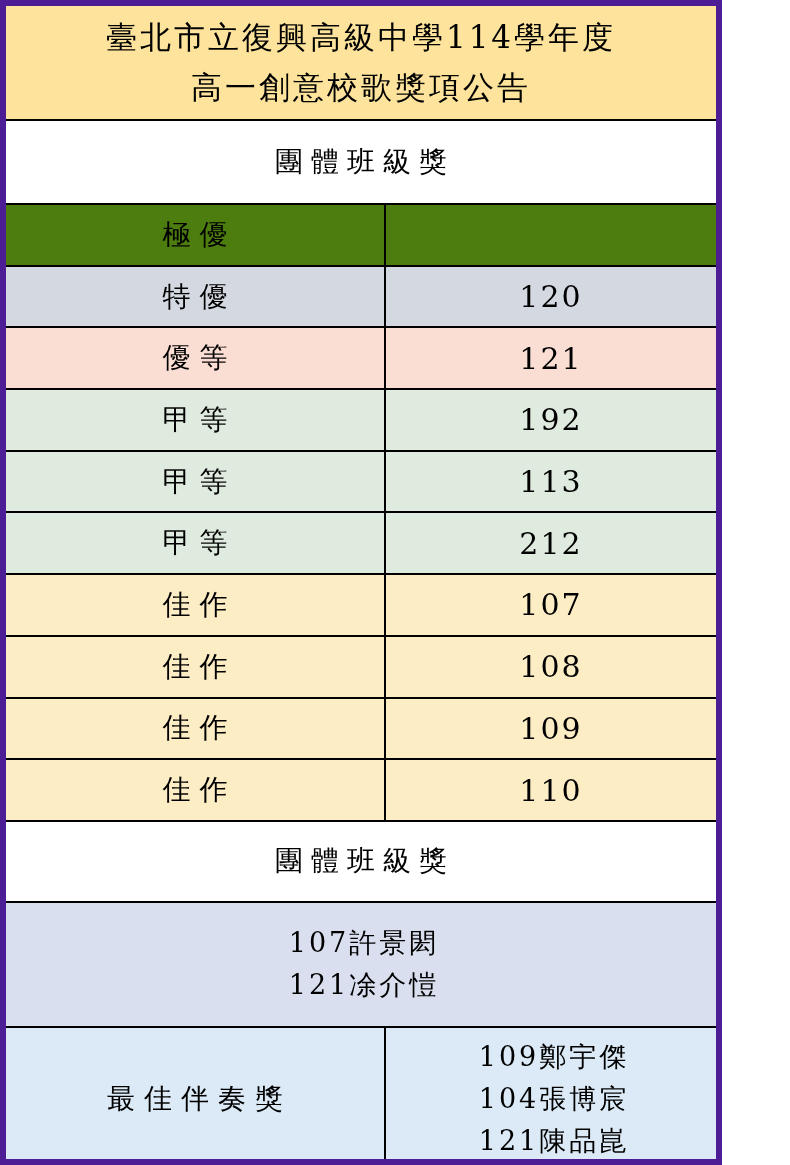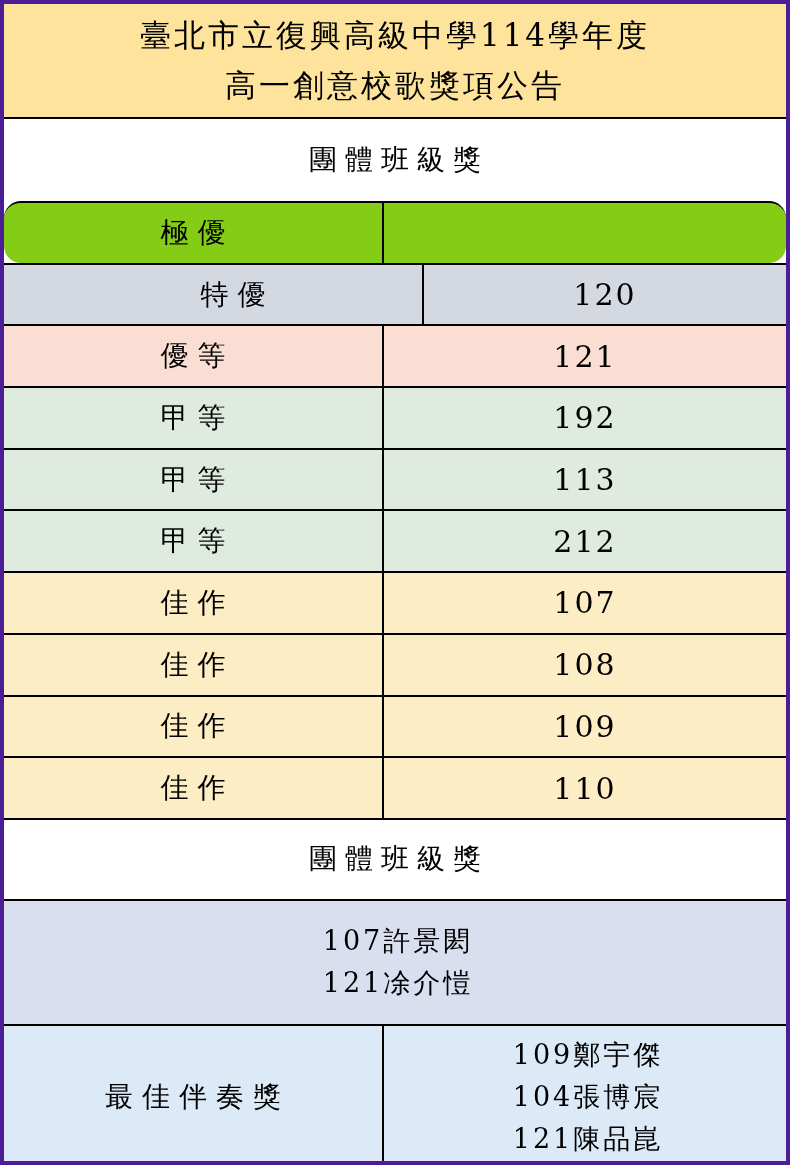--- a/index.html
+++ b/index.html
@@ -1,20 +1,20 @@
 <!DOCTYPE html>
 <html><head>
 <meta charset="utf-8">
 <style>
   html, body { margin: 0; padding: 0; background: #ffffff; }
   .sheet {
-    width: 790px;
+    width: 722px;
     height: 1165px;
     box-sizing: border-box;
-    border: 4px solid #4c1d95;
+    border: 6px solid #4c1d95;
     overflow: hidden;
     font-family: "DejaVu Serif", "Liberation Serif", serif;
     color: #000;
     background: #fff;
   }
   .header {
     height: 113px;
     box-sizing: border-box;
     display: flex;
     flex-direction: column;
@@ -81,24 +81,24 @@
 
 <div class="sheet">
 
   <div class="header" style="background-color: rgb(253, 227, 155);">
     <div class="title-line">臺北市立復興高級中學114學年度</div>
     <div class="title-line">高一創意校歌獎項公告</div>
   </div>
 
   <div class="section-heading-row h1" style="background-color: rgb(255, 255, 255);">團體班級獎</div>
 
-  <div class="row" style="background-color: #84cc16; border-radius: 17px;">
+  <div class="row" style="background-color: #4d7c0f;">
     <div class="cell-left">極優</div>
   </div>
-  <div class="row" style="background-color: rgb(212, 216, 225); padding-left: 40px;">
+  <div class="row" style="background-color: rgb(212, 216, 225);">
     <div class="cell-left">特優</div>
     <div class="cell-right">120</div>
   </div>
   <div class="row" style="background-color: rgb(251, 222, 211);">
     <div class="cell-left">優等</div>
     <div class="cell-right">121</div>
   </div>
   <div class="row" style="background-color: rgb(223, 235, 222);">
     <div class="cell-left">甲等</div>
     <div class="cell-right">192</div>

